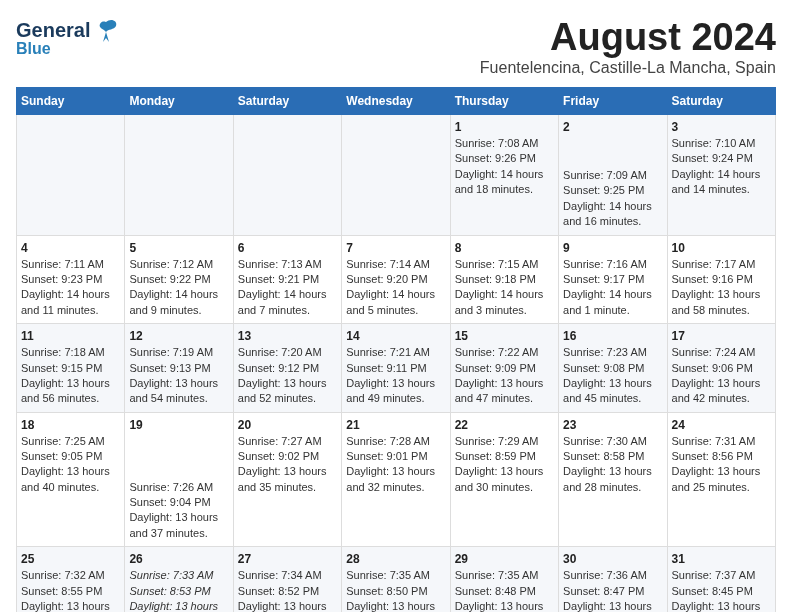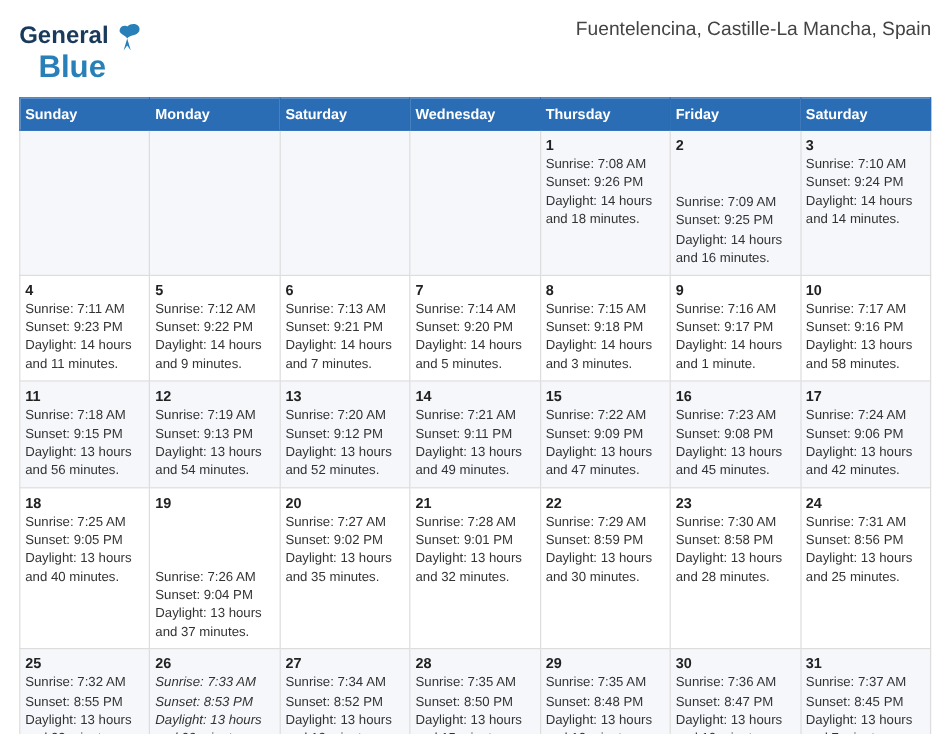--- a/index.html
+++ b/index.html
@@ -96,25 +96,26 @@
   <div class="logo">
     <div class="logo-row">
       <div style="display:flex;flex-direction:column;align-items:flex-start;">
         <div style="display:flex;align-items:center;gap:2px;">
           <span style="font-size:20px;font-weight:bold;color:#1a3a5c;">General</span>
           <svg width="28" height="28" viewBox="0 0 28 28">
             <path d="M14 6 C18 2, 26 4, 24 10 C22 14, 16 13, 14 16 C12 13, 6 12, 8 8 C10 4, 14 6, 14 6Z" fill="#2980b9"></path>
             <path d="M14 16 L11 26 L14 22 L17 26 Z" fill="#2980b9"></path>
           </svg>
         </div>
-        <span style="font-size:26px;font-weight:bold;color:#2980b9;margin-top:-4px;margin-left:16px;">Blue</span>
+        <span style="font-size:16px;font-weight:bold;color:#2980b9;margin-top:-4px;">Blue</span>
       </div>
     </div>
   </div>
   <div class="title-section">
+    <div class="main-title">August 2024</div>
     <div class="subtitle">Fuentelencina, Castille-La Mancha, Spain</div>
   </div>
 </div>
 
 <table class="calendar-table">
   <thead>
     <tr id="calendar-header-row">
     <th>Sunday</th>
         <th>Monday</th>
         <th>Saturday</th>

